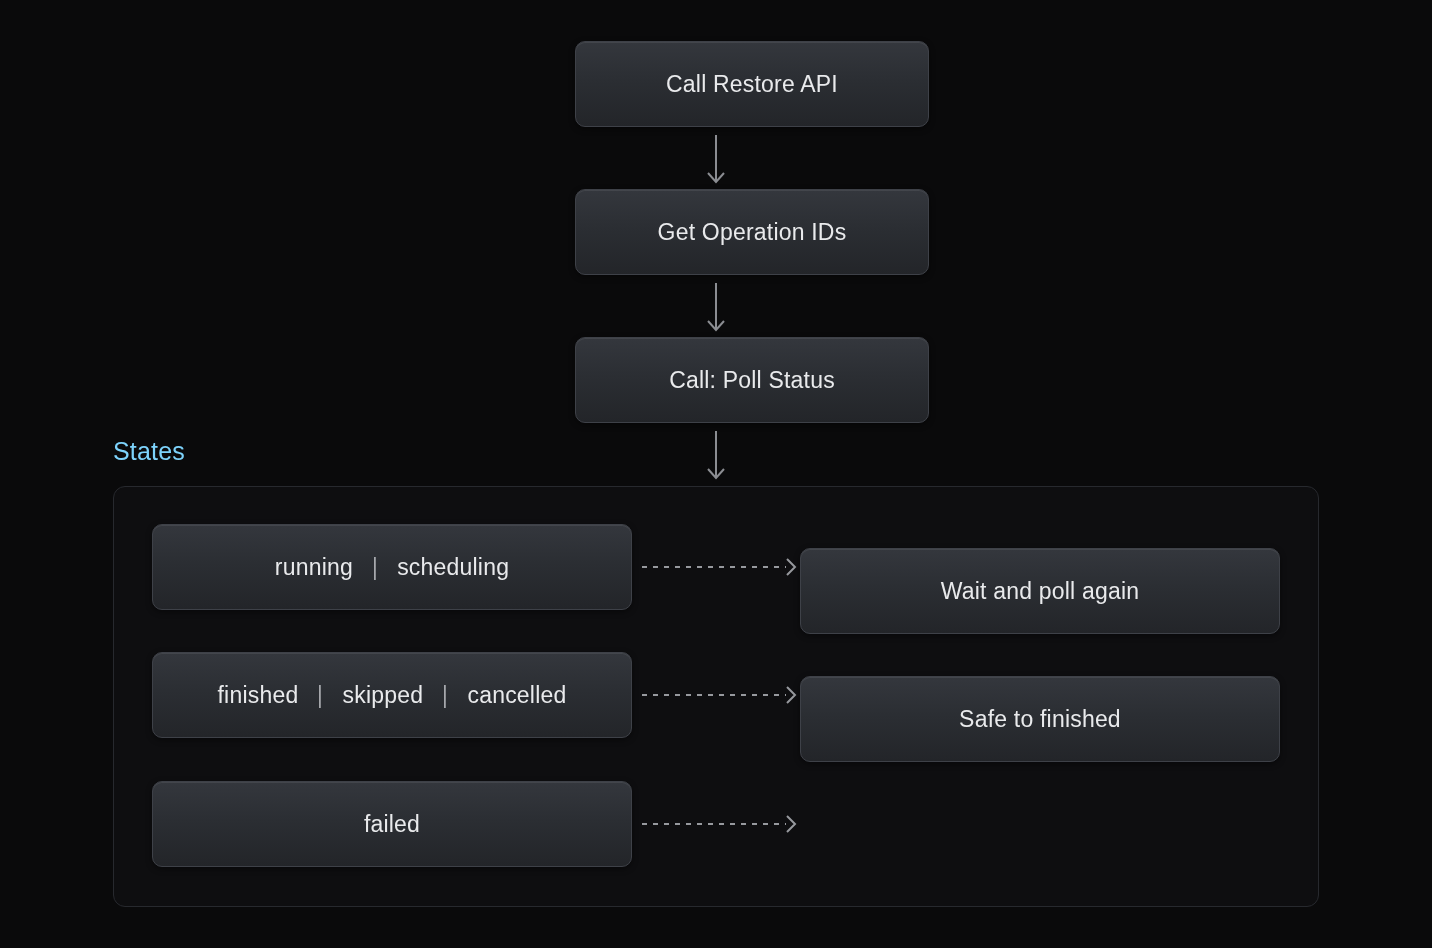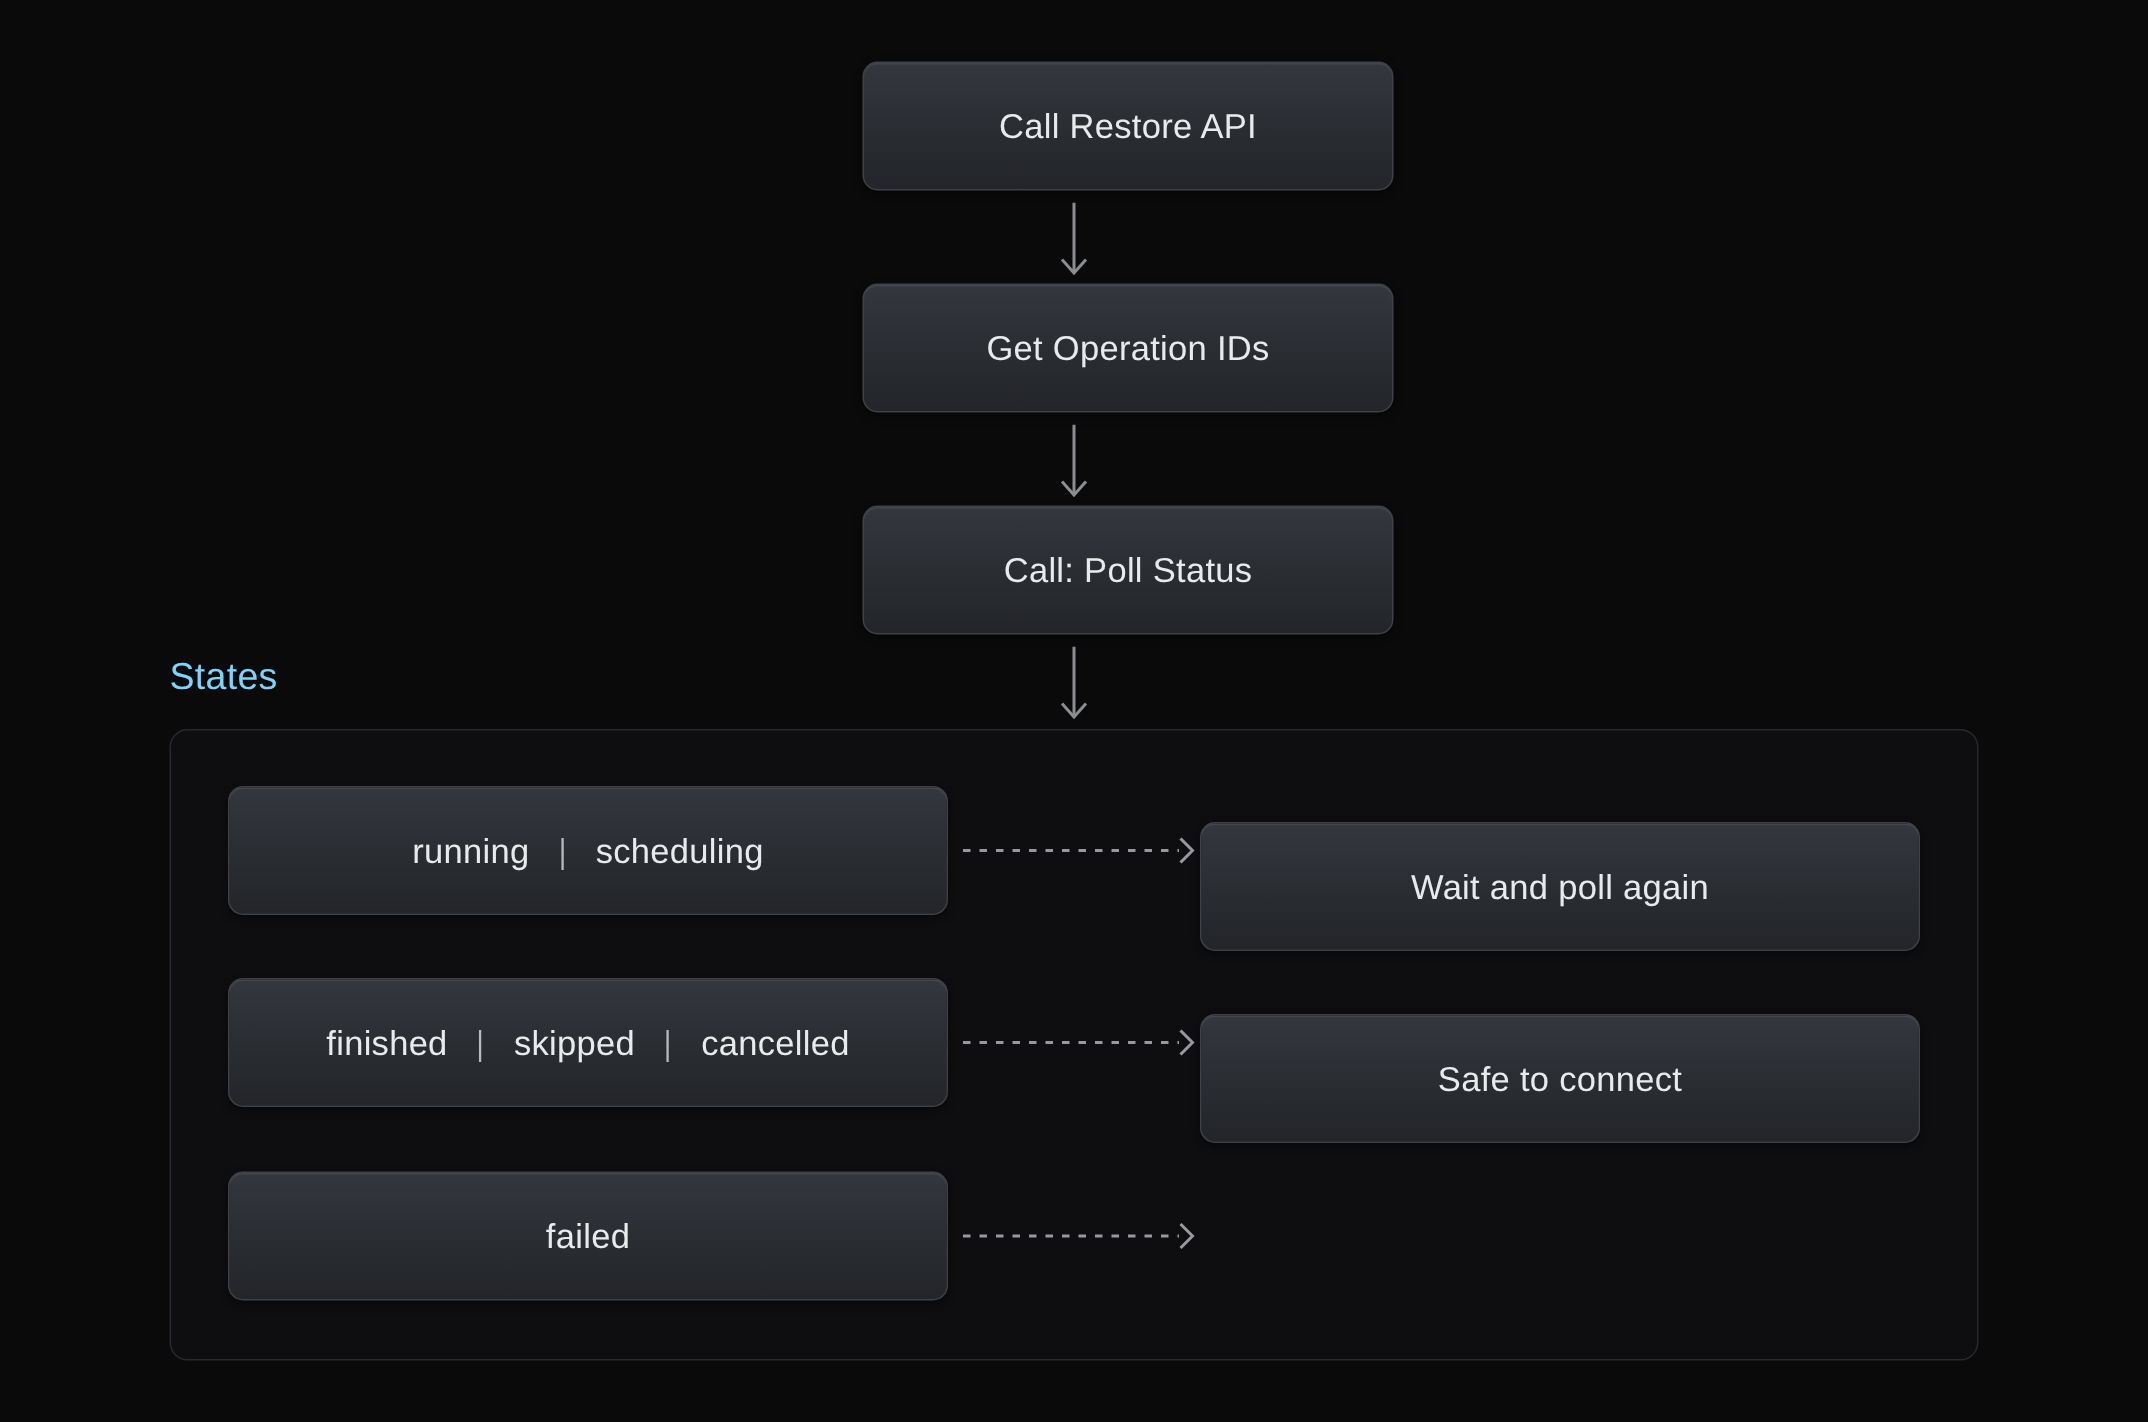--- a/index.html
+++ b/index.html
@@ -116,21 +116,21 @@
       <span class="sep">|</span>
       <span>skipped</span>
       <span class="sep">|</span>
       <span>cancelled</span>
   </div>
   <svg class="dashed-arrow" style="top:683px" viewBox="0 0 158 24">
     <line x1="2" y1="12" x2="146" y2="12" stroke="#97999e" stroke-width="2" stroke-dasharray="5 6"></line>
     <polyline points="147,4 155,12 147,20" fill="none" stroke="#97999e" stroke-width="2"></polyline>
   </svg>
   <div class="node state-node-right" style="top:652px">
-    <span>Safe to connect</span>
+    <span>Safe to finished</span>
   </div>
 
   <div class="node state-node-left" style="top:781px">
     <span>failed</span>
   </div>
   <svg class="dashed-arrow" style="top:812px" viewBox="0 0 158 24">
     <line x1="2" y1="12" x2="146" y2="12" stroke="#97999e" stroke-width="2" stroke-dasharray="5 6"></line>
     <polyline points="147,4 155,12 147,20" fill="none" stroke="#97999e" stroke-width="2"></polyline>
   </svg>
 

